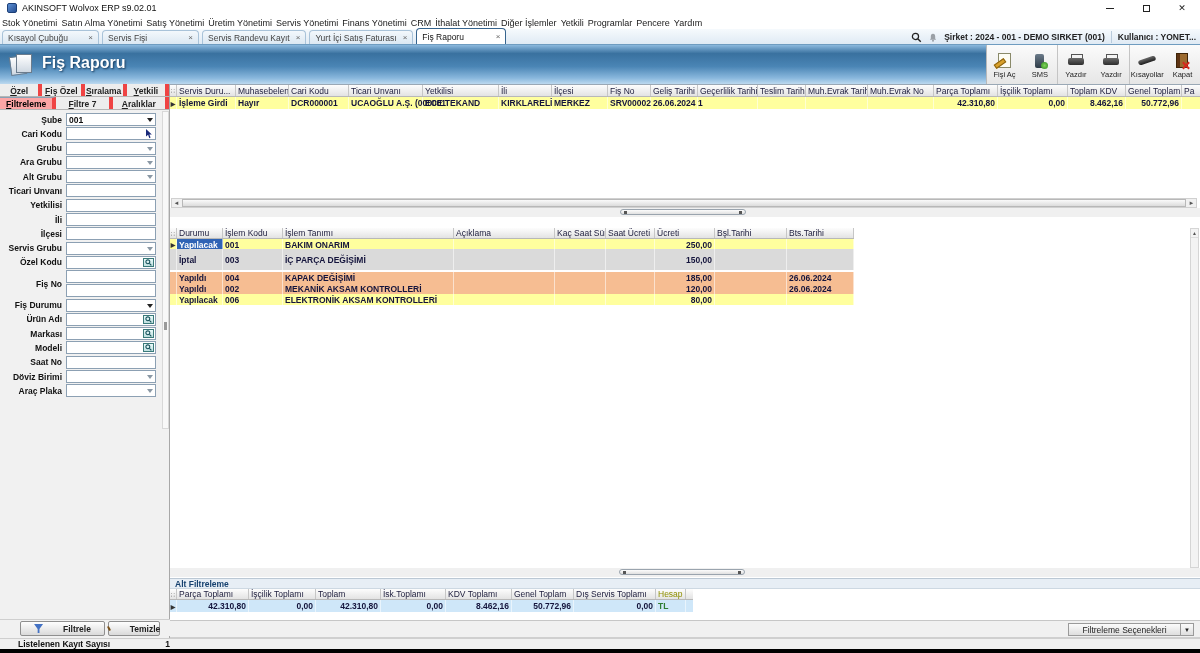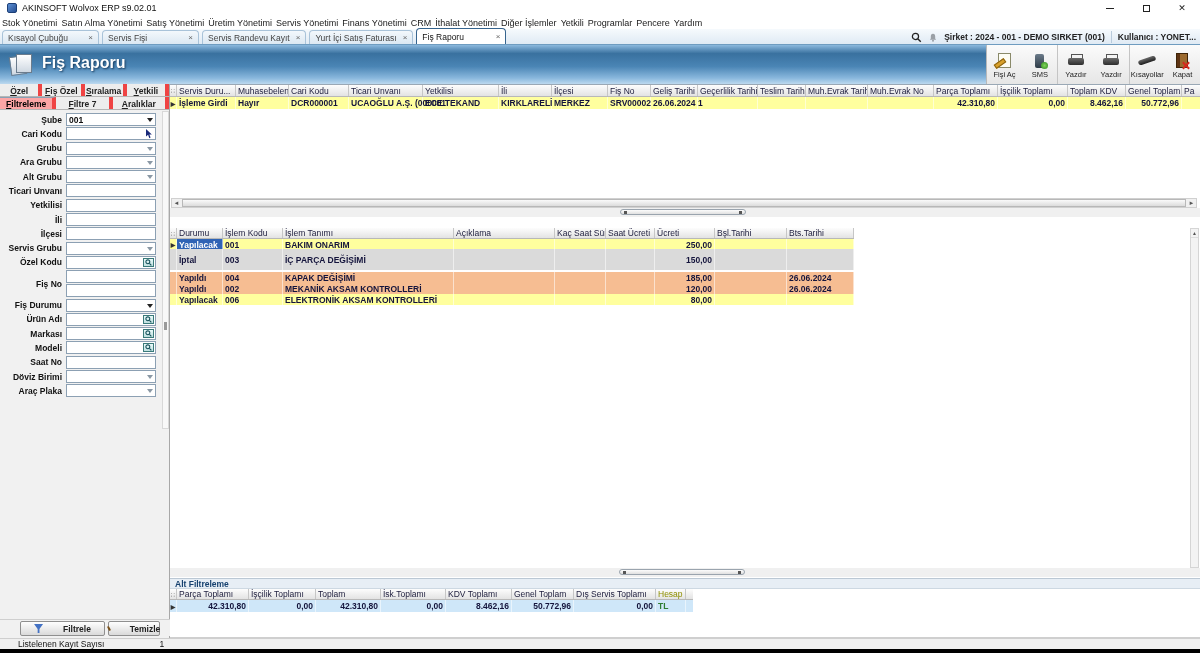--- a/index.html
+++ b/index.html
@@ -106,21 +106,21 @@
 
 .g1 .c0{width:59px}.g1 .c1{width:53px}.g1 .c2{width:60px}.g1 .c3{width:74px}.g1 .c4{width:76px}.g1 .c5{width:53px}.g1 .c6{width:56px}.g1 .c7{width:43px}.g1 .c8{width:47px}.g1 .c9{width:60px}.g1 .c10{width:48px}.g1 .c11{width:62px}.g1 .c12{width:66px}.g1 .c13{width:64px}.g1 .c14{width:70px}.g1 .c15{width:58px}.g1 .c16{width:56px}.g1 .c17{width:21px}
 .g2 .c0{width:46px}.g2 .c1{width:60px}.g2 .c2{width:171px}.g2 .c3{width:101px}.g2 .c4{width:51px}.g2 .c5{width:49px}.g2 .c6{width:60px}.g2 .c7{width:72px}.g2 .c8{width:67px}
 .g3 .c0{width:72px}.g3 .c1{width:67px}.g3 .c2{width:65px}.g3 .c3{width:65px}.g3 .c4{width:66px}.g3 .c5{width:62px}.g3 .c6{width:82px}.g3 .c7{width:30px}
 .g2h{width:684px !important}
 .g3h{width:523px !important}
 .hesap-h{color:#8f8f00 !important}
 .tl-val{color:#2e7d32}
 
 
-#statusbar{position:absolute;top:638px;left:0;width:1200px;height:11px;background:#f0f0f0;border-top:1px solid #cfcfcf;display:flex;align-items:center;font-size:8.5px;font-weight:normal;color:#111}
+#statusbar{position:absolute;top:638px;left:0;width:1200px;height:11px;background:#f0f0f0;border-top:1px solid #cfcfcf;display:flex;align-items:center;font-size:8.5px;font-weight:bold;color:#111}
 #statusbar .sl{margin-left:18px}
 #statusbar .sv{margin-left:55px}
 #blackbar{position:absolute;top:649px;left:0;width:1200px;height:4px;background:#000}
 </style>
 </head>
 <body>
 
 <div id="titlebar">
   <div class="appicon"></div>
   <span>AKINSOFT Wolvox ERP s9.02.01</span>
@@ -602,19 +602,25 @@
     <div class="gc c0 num">42.310,80</div>
     <div class="gc c1 num">0,00</div>
     <div class="gc c2 num">42.310,80</div>
     <div class="gc c3 num">0,00</div>
     <div class="gc c4 num">8.462,16</div>
     <div class="gc c5 num">50.772,96</div>
     <div class="gc c6 num">0,00</div>
     <div class="gc c7 tl-val">TL</div>
   </div>
 
+  <div id="innerstatus">
+    <div id="fltopts">
+      <span class="fo-lab">Filtreleme Seçenekleri</span>
+      <span class="fo-arr">▼</span>
+    </div>
+  </div>
 </div>
 
 <div id="statusbar">
   <span class="sl">Listelenen Kayıt Sayısı</span>
   <span class="sv">1</span>
 </div>
 <div id="blackbar"></div>
 
 </body></html>

